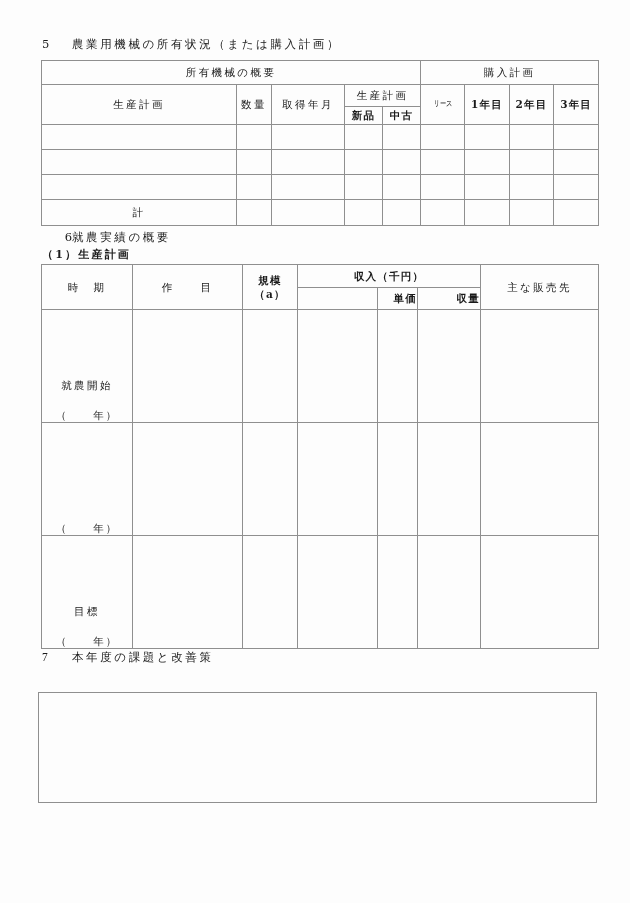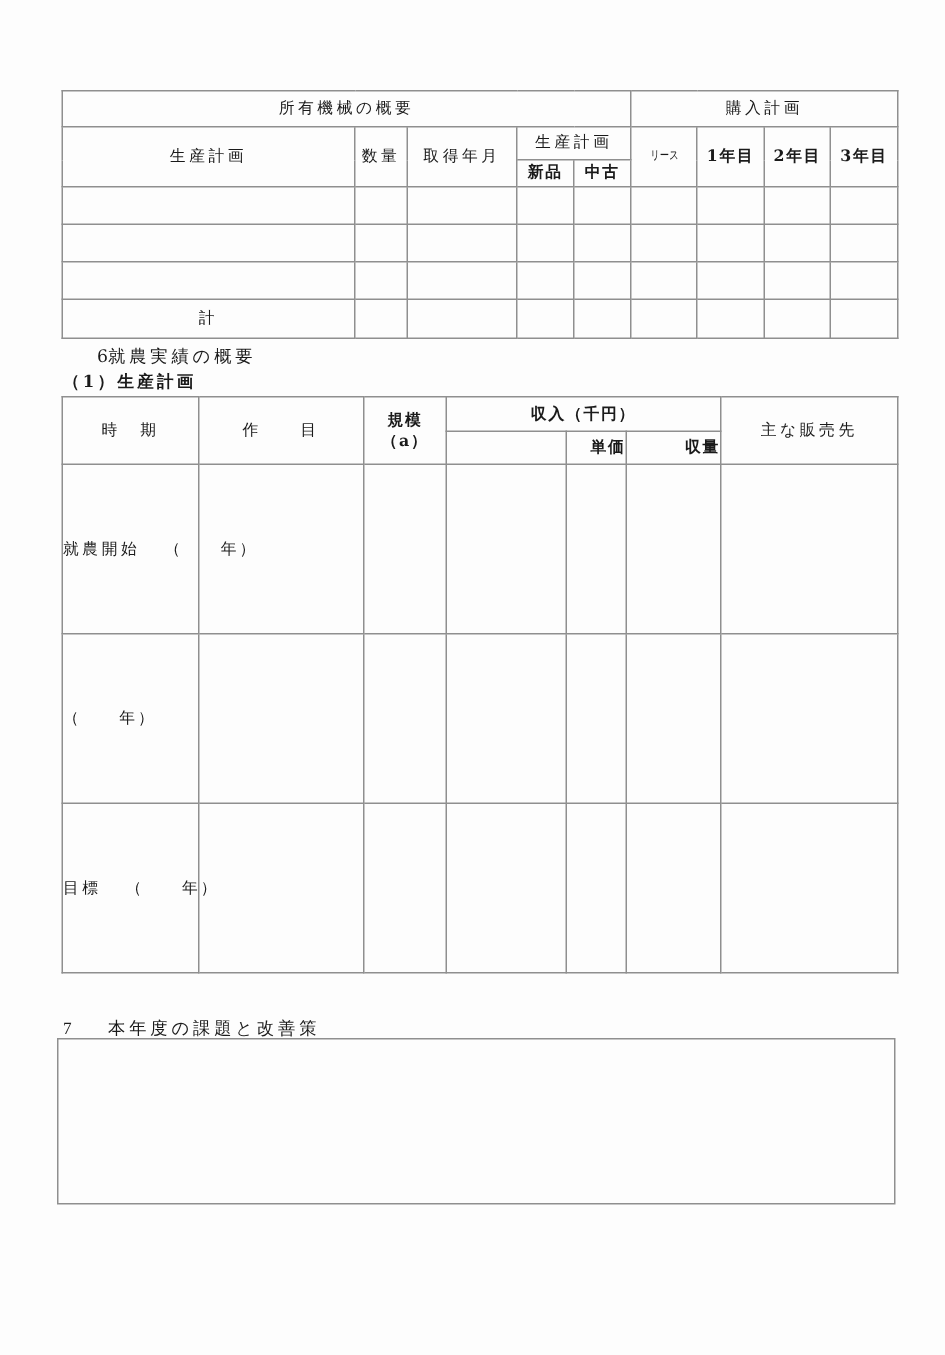--- a/index.html
+++ b/index.html
@@ -83,23 +83,23 @@
   #table-machinery tr.total-row td { height: 25px; }
 
   
   #table-production { left: 41px; top: 264px; width: 557px; }
   #table-production tr.hdr-top td { height: 22px; }
   #table-production tr.hdr-sub td { height: 21px; text-align: right; }
   #table-production tr.body-row td { height: 112px; }
 
   .cell-stack {
     display: flex;
-    flex-direction: row;
+    flex-direction: column;
     align-items: center;
-    justify-content: space-between;
+    justify-content: flex-end;
     gap: 16px;
     height: 100%;
   }
   .cell-stack .line {
     white-space: nowrap;
   }
   .cell-stack .line-year {
     letter-spacing: 2px;
   }
 
@@ -113,20 +113,23 @@
     border: 1px solid #8f8f8f;
     background: #fdfdfd;
     box-sizing: border-box;
   }
 </style>
 </head>
 <body>
 
 <div class="page">
 
+  <div class="section-heading" style="left:42px; top:37px;">
+    <span class="num">5</span><span>農業用機械の所有状況（または購入計画）</span>
+  </div>
 
   <table class="form-table" id="table-machinery">
     <colgroup>
       <col style="width:195px">
       <col style="width:35px">
       <col style="width:73px">
       <col style="width:38px">
       <col style="width:38px">
       <col style="width:44px">
       <col style="width:45px">
@@ -272,19 +275,19 @@
         <td class="blank"></td>
         <td class="blank"></td>
         <td class="blank"></td>
         <td class="blank"></td>
         <td class="blank"></td>
         <td class="blank"></td>
       </tr>
     </tbody>
   </table>
 
-  <div class="section-heading" style="left:42px; top:678px;font-family:Liberation Serif, serif;">
+  <div class="section-heading" style="left:42px; top:650px;font-family:Liberation Serif, serif;">
     <span class="num">7</span><span>本年度の課題と改善策</span>
   </div>
 
   <div id="issues-box"></div>
 
 </div>
 
 </body></html>

